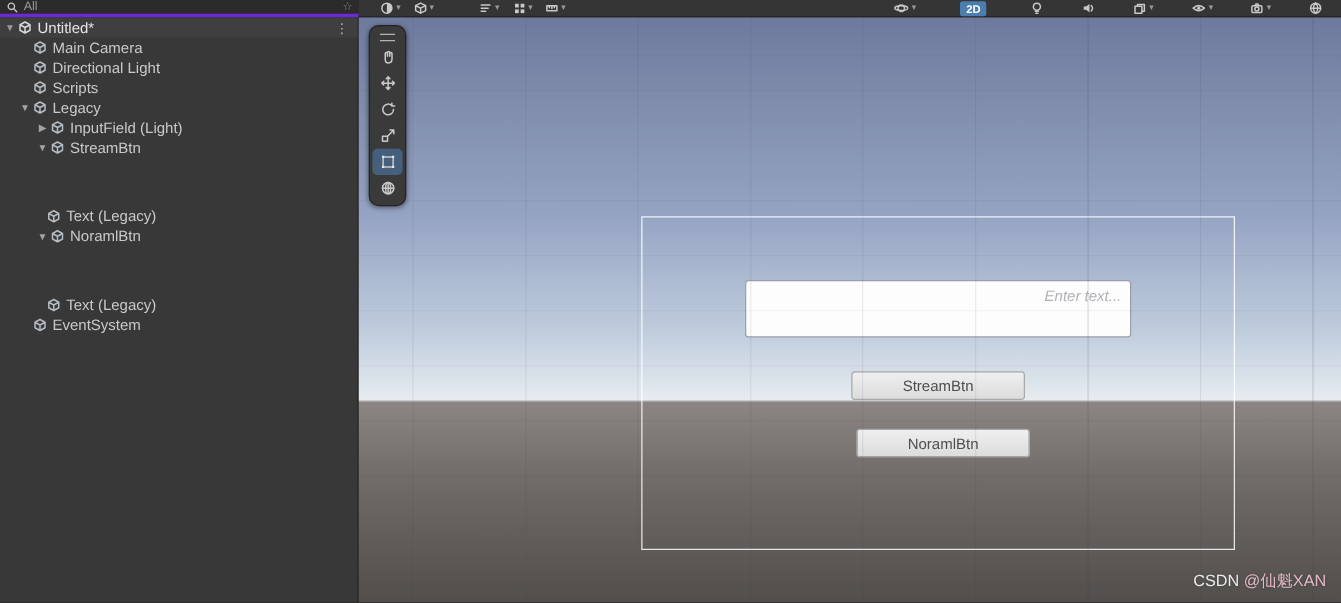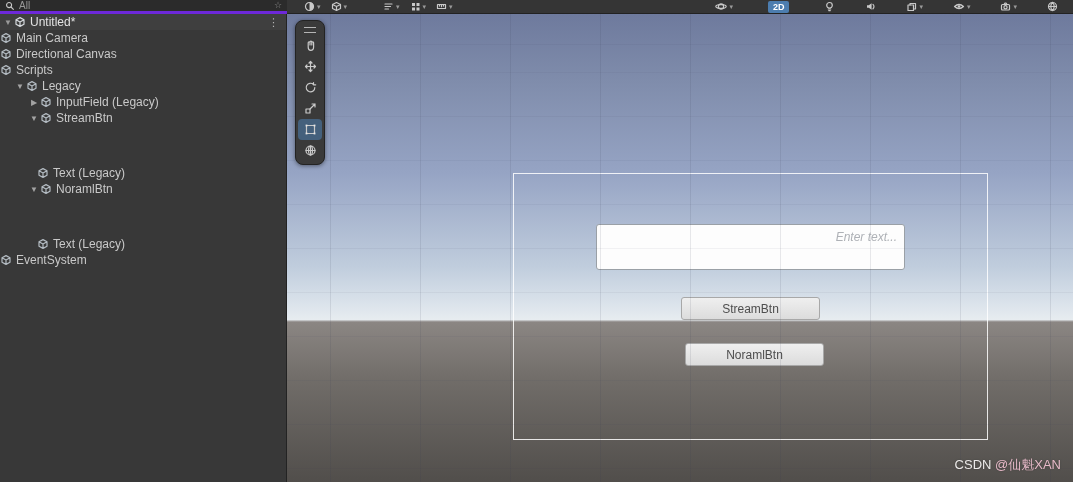--- a/index.html
+++ b/index.html
@@ -25,21 +25,21 @@
   .hierarchy{position:absolute;top:14px;left:0;width:287px;height:468px;background:#383838;
     border-right:1px solid #232323;box-sizing:border-box;}
   .scene-row{height:16px;background:#3f3f3f;display:flex;align-items:center;padding:0 4px;
     color:#e3e3e3;font-size:12px;}
   .scene-row .fold{width:10px;font-size:8px;color:#9a9a9a;}
   .scene-row .kebab{margin-left:auto;font-size:11px;color:#b5b5b5;padding:0 3px;}
   .h-row{height:16px;display:flex;align-items:center;color:#c9c9c9;font-size:12px;white-space:nowrap;}
   .h-row .fold{width:12px;font-size:8px;color:#a3a3a3;display:flex;justify-content:center;}
   .h-row .cube{margin-right:4px;display:flex;}
   .scene-row .cube{margin-right:4px;display:flex;}
-  .ind0{}
+  .ind0{padding-left:26px;}
   .indC{padding-left:14px;}
   .ind1{padding-left:28px;}
   .ind2{padding-left:37px;margin-top:39px;}
   
   .viewport{position:absolute;top:14px;left:287px;width:786px;height:468px;overflow:hidden;
     background:linear-gradient(180deg,
       #6e7a9d 0%, #7f8cab 14%, #96a4c4 34%, #c0cddd 54%, #dbe3eb 62%,
       #e7ecf0 65.3%, #8b8683 65.8%, #716d69 78%, #514e4b 100%);text-align:right;}
   .gridlines{position:absolute;inset:0;pointer-events:none;z-index:5;
     background-image:
@@ -196,21 +196,21 @@
           </svg>
         </span>
       <span>Main Camera</span>
     </div>
     <div class="h-row ind0">
       <span class="cube">
           <svg width="12" height="12" viewBox="0 0 12 12">
             <path d="M6 1.6 10 3.8 v4.4 L6 10.4 2 8.2 V3.8 z M2 3.8 6 6 l4-2.2 M6 6 v4.4"></path>
           </svg>
         </span>
-      <span>Directional Canvas</span>
+      <span>Directional Light</span>
     </div>
     <div class="h-row ind0">
       <span class="cube">
           <svg width="12" height="12" viewBox="0 0 12 12">
             <path d="M6 1.6 10 3.8 v4.4 L6 10.4 2 8.2 V3.8 z M2 3.8 6 6 l4-2.2 M6 6 v4.4"></path>
           </svg>
         </span>
       <span>Scripts</span>
     </div>
     <div class="h-row indC">
@@ -222,21 +222,21 @@
         </span>
       <span>Legacy</span>
     </div>
     <div class="h-row ind1">
       <span class="fold">▶</span>
       <span class="cube">
           <svg width="12" height="12" viewBox="0 0 12 12">
             <path d="M6 1.6 10 3.8 v4.4 L6 10.4 2 8.2 V3.8 z M2 3.8 6 6 l4-2.2 M6 6 v4.4"></path>
           </svg>
         </span>
-      <span>InputField (Legacy)</span>
+      <span>InputField (Light)</span>
     </div>
     <div class="h-row ind1">
       <span class="fold">▼</span>
       <span class="cube">
           <svg width="12" height="12" viewBox="0 0 12 12">
             <path d="M6 1.6 10 3.8 v4.4 L6 10.4 2 8.2 V3.8 z M2 3.8 6 6 l4-2.2 M6 6 v4.4"></path>
           </svg>
         </span>
       <span>StreamBtn</span>
     </div>

